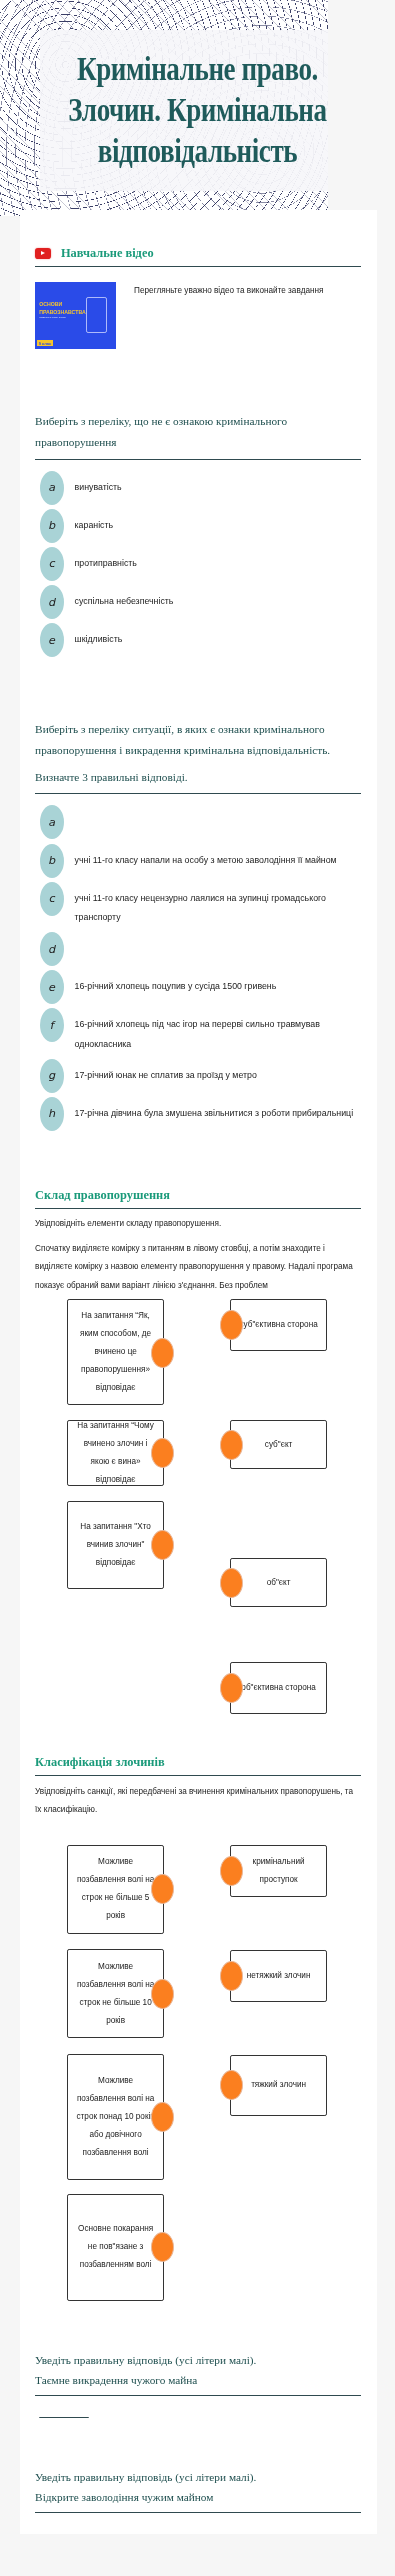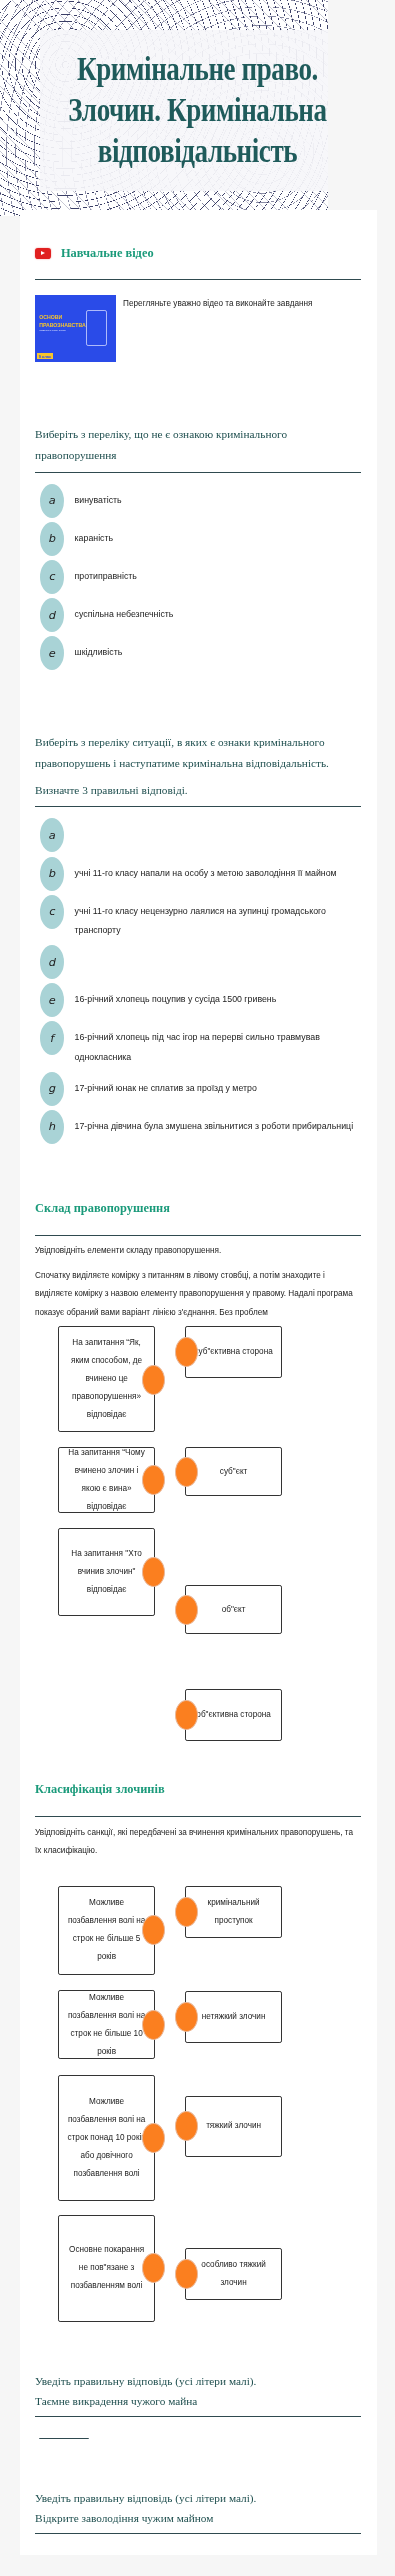--- a/index.html
+++ b/index.html
@@ -27,26 +27,26 @@
   .hero-title {
     font-family: "Liberation Serif", serif; font-size: 33px; line-height: 41px;
     color: #1f5b5b; letter-spacing: -0.5px; transform: scaleX(.82);
   }
 
   .card {
     position: relative; margin: -6.2px 19.6px 0 19.6px; width: 357px;
     background: #fff; padding: 36px 15.5px 20.6px 15.5px;
   }
 
-  .sec-head { display: flex; align-items: center; gap: 10.3px; padding-bottom: 18px; border-bottom: 0.8px solid #2f4a4f; }
+  .sec-head { display: flex; align-items: center; gap: 10.3px; padding-bottom: 5px; border-bottom: 0.8px solid #2f4a4f; }
   .yt-icon { width: 15.5px; height: 11.3px; background: #e02020; border-radius: 3.1px; position: relative; box-shadow: 0 0 1.5px rgba(224,32,32,.6); }
   .yt-icon::after { content: ""; position: absolute; left: 6.2px; top: 3.1px; border-left: 4.1px solid #fff; border-top: 2.6px solid transparent; border-bottom: 2.6px solid transparent; }
   .green-title { font-family: "Liberation Serif", serif; font-weight: bold; font-size: 12.4px; color: #1a9a7a; }
 
-  .video-row { display: flex; gap: 7px; margin-top: 15.5px; }
+  .video-row { display: flex; gap: 18px; margin-top: 15.5px; }
   .thumb { width: 81px; height: 67px; background: #2a4be8; position: relative; padding: 4.1px; color: #f7c52b; font-weight: bold; font-size: 5.2px; }
   .thumb .t1 { margin-top: 14.4px; font-size: 5.2px; line-height: 7.7px; }
   .thumb .t2 { font-size: 2.1px; color: #e8ecff; font-weight: normal; }
   .thumb .grade { position: absolute; left: 2.1px; bottom: 3.1px; background: #f7c52b; color: #2a4be8; font-size: 4.1px; padding: 0.5px 1.5px; }
   .thumb .scales { position: absolute; right: 9.3px; top: 14.4px; width: 20.6px; height: 36px; border: 1px solid #cfd6ff; border-radius: 2.1px; opacity: .8; }
   .video-text { font-size: 8.2px; color: #222; margin-top: 4.1px; }
 
   .question { margin-top: 62px; }
   .q-title {
     font-family: "Liberation Serif", serif; font-size: 11.3px; line-height: 20.6px; color: #1f4f4f;
@@ -56,24 +56,24 @@
   .opts { margin-top: 11.3px; }
   .opt { display: flex; align-items: flex-start; gap: 10.3px; margin-left: 5.2px; margin-bottom: 4.1px; min-height: 34px; }
   .letter {
     flex: 0 0 24px; height: 34px; border-radius: 50%; background: #a9d3d6;
     display: flex; align-items: center; justify-content: center;
     font-family: "DejaVu Sans", sans-serif; font-size: 11.3px; color: #222; font-style: italic;
   }
   .opt-text { font-size: 8.8px; line-height: 19.6px; color: #222; padding-top: 7.2px; }
 
   .section { margin-top: 57px; }
-  .sec-title { padding-bottom: 19px; border-bottom: 0.8px solid #2f4a4f; }
+  .sec-title { padding-bottom: 5px; border-bottom: 0.8px solid #2f4a4f; }
   .instr { font-size: 8.2px; line-height: 18.5px; color: #222; margin-top: 6.2px; }
 
-  .match { margin-top: 4.1px; display: grid; grid-template-columns: 97px 97px; column-gap: 30px; margin-left: 23px; }
+  .match { margin-top: 4.1px; display: grid; grid-template-columns: 97px 97px; column-gap: 66px; margin-left: 32px; }
   .m-col { display: flex; flex-direction: column; }
   .m-box {
     position: relative; border: 0.8px solid #333; border-radius: 2.1px; background: #fff;
     display: flex; align-items: center; justify-content: center; text-align: center;
     font-size: 8.2px; line-height: 18px; color: #222; padding: 7.2px 7.2px;
   }
   .dot {
     position: absolute; width: 23px; height: 30px; border-radius: 50%;
     background: #fb7f1f; border: 0.8px solid #e9b89a; top: 50%; transform: translateY(-50%);
   }
@@ -130,21 +130,21 @@
         </div>
       <div class="opt">
           <span class="letter">e</span>
           <span class="opt-text">шкідливість</span>
         </div>
     </div>
   </div>
 
   <div class="question">
     <div class="q-title">
-      <p>Виберіть з переліку ситуації, в яких є ознаки кримінального правопорушень і наступатиме кримінальна відповідальність.</p>
+      <p>Виберіть з переліку ситуації, в яких є ознаки кримінального правопорушення і викрадення кримінальна відповідальність.</p>
       <p>Визначте 3 правильні відповіді.</p>
     </div>
     <div class="opts">
       <div class="opt">
           <span class="letter">a</span>
         </div>
       <div class="opt">
           <span class="letter">b</span>
           <span class="opt-text">учні 11-го класу напали на особу з метою заволодіння її майном</span>
         </div>
@@ -220,21 +220,21 @@
     <div class="sec-title">
         <h2 class="green-title">Класифікація злочинів</h2>
       </div>
     <p class="instr">Увідповідніть санкції, які передбачені за вчинення кримінальних правопорушень, та їх класифікацію.</p>
     <div class="match" style="margin-top:25px">
       <div class="m-col left">
         <div class="m-box" style="height:89px">
             <span>Можливе позбавлення волі на строк не більше 5 років</span>
             <span class="dot"></span>
           </div>
-        <div class="m-box" style="height:69px;margin-top:15.5px">
+        <div class="m-box" style="height:89px;margin-top:15.5px">
             <span>Можливе позбавлення волі на строк не більше 10 років</span>
             <span class="dot"></span>
           </div>
         <div class="m-box" style="height:126px;margin-top:15.5px">
             <span>Можливе позбавлення волі на строк понад 10 років або довічного позбавлення волі</span>
             <span class="dot"></span>
           </div>
         <div class="m-box" style="height:107px;margin-top:14.4px">
             <span>Основне покарання не пов"язане з позбавленням волі</span>
             <span class="dot"></span>
@@ -244,24 +244,20 @@
         <div class="m-box" style="height:52px">
             <span>кримінальний проступок</span>
             <span class="dot"></span>
           </div>
         <div class="m-box" style="height:52px;margin-top:53px">
             <span>нетяжкий злочин</span>
             <span class="dot"></span>
           </div>
         <div class="m-box" style="height:61px;margin-top:53px">
             <span>тяжкий злочин</span>
-            <span class="dot"></span>
-          </div>
-        <div class="m-box" style="height:52px;margin-top:91px">
-            <span>особливо тяжкий злочин</span>
             <span class="dot"></span>
           </div>
       </div>
     </div>
   </div>
 
   <div class="question" style="margin-top:49px">
     <div class="q-title" style="padding-bottom:4.1px">
         <p>Уведіть правильну відповідь (усі літери малі).</p>
         <p style="margin-top:0">Таємне викрадення чужого майна</p>

